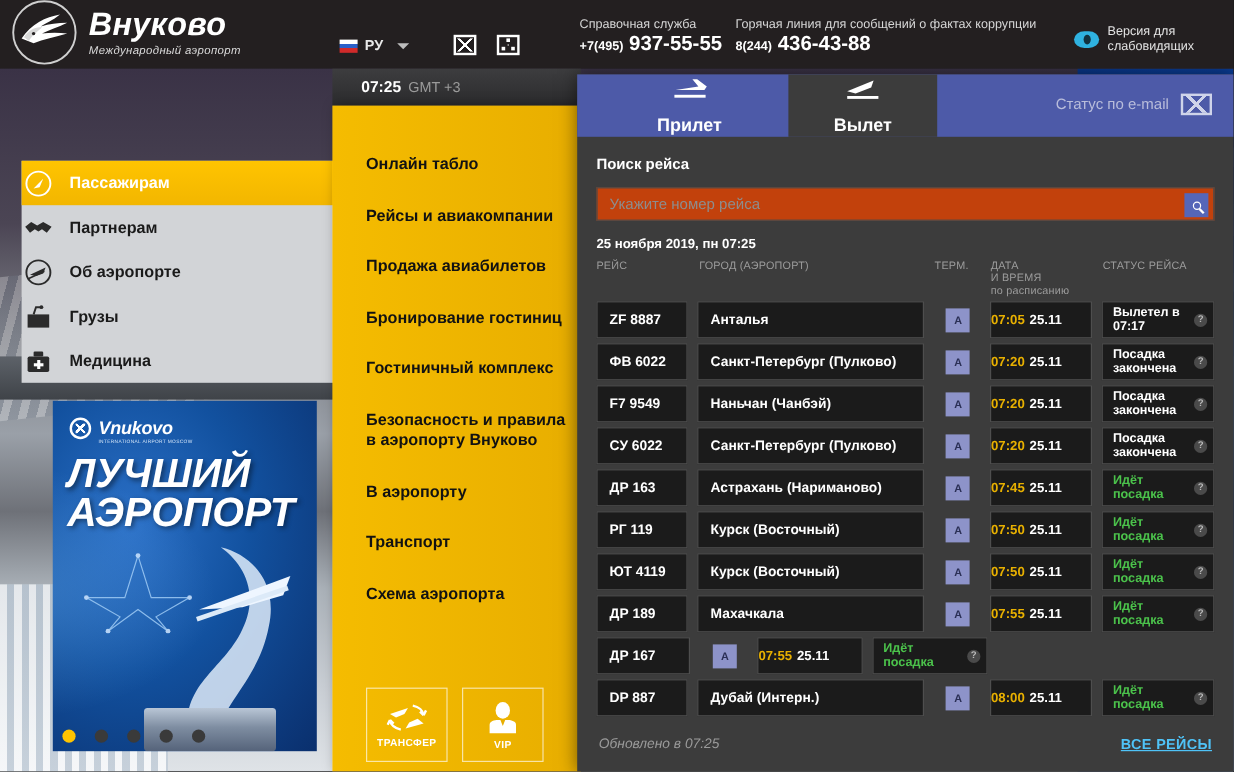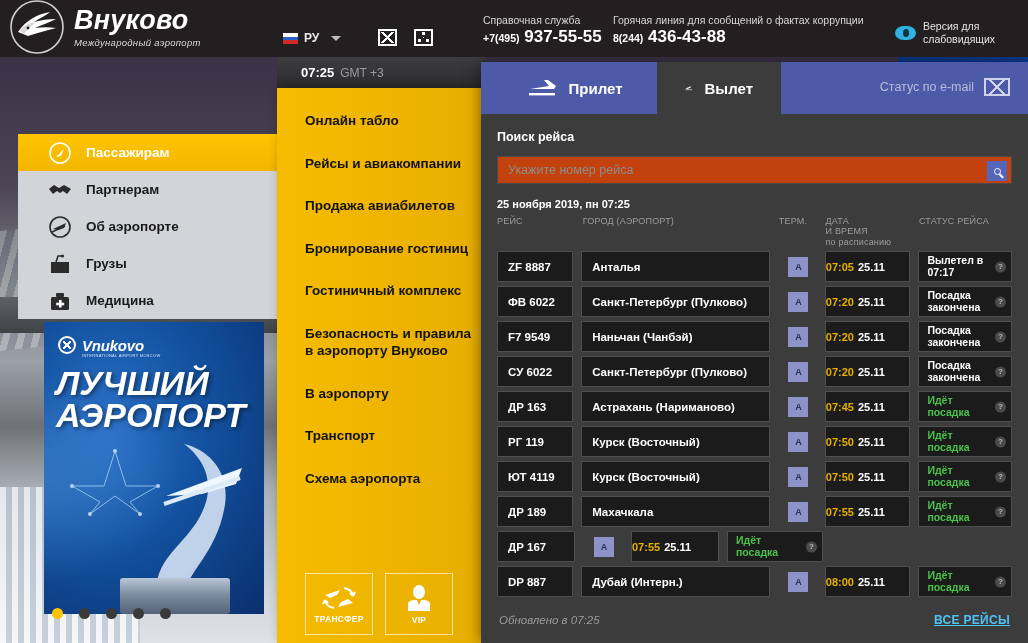--- a/index.html
+++ b/index.html
@@ -82,29 +82,29 @@
     display:flex; align-items:center; padding-left:24px;
   }
   .clockstrip .t { font-size:13px; font-weight:bold; color:#ffffff;}
   .clockstrip .g { font-size:12px; color:#9b9b9b; margin-left:6px;}
 
   
   .leftnav {
     position:absolute; left:18px; top:134px; width:266px; z-index:20;
     background:#d2d4d7;
   }
-  .navitem { display:flex; align-items:center; height:37px; padding-left:28px; cursor:pointer;}
+  .navitem { display:flex; align-items:center; height:37px; padding-left:0; cursor:pointer;}
   .navitem.active { background:linear-gradient(to bottom,#ffc400,#f2b600); }
   .navitem .ico { width:28px; height:26px; margin-right:12px; flex:0 0 28px; display:flex; align-items:center; justify-content:center;}
   .navitem .lbl { font-size:13.5px; font-weight:bold; color:#1a1a1a; }
   .navitem.active .lbl { color:#ffffff; }
 
   
   .banner {
-    position:absolute; left:44px; top:322px; width:220px; height:292px; z-index:20;
+    position:absolute; left:44px; top:334px; width:220px; height:292px; z-index:20;
     background: radial-gradient(ellipse at 30% 35%, #2a6fc6 0%, #12519f 45%, #0a2f6d 100%);
     overflow:hidden;
   }
   .banner .swoosh{position:absolute;left:-40px;top:40px;width:200px;height:240px;
     background:radial-gradient(ellipse at 0% 50%, rgba(120,190,255,.35), transparent 62%);}
   .banner .bhead{position:absolute;left:14px;top:14px;display:flex;align-items:center;gap:6px;}
   .banner .bmark{width:18px;height:18px;border-radius:50%;border:2px solid #fff;position:relative;}
   .banner .bmark::after{content:"";position:absolute;left:3px;top:3px;width:8px;height:8px;
      background:linear-gradient(45deg,transparent 40%,#fff 40% 60%,transparent 60%),
                 linear-gradient(135deg,transparent 40%,#fff 40% 60%,transparent 60%);}
@@ -121,36 +121,36 @@
   .dots{position:absolute;left:52px;top:608px;display:flex;gap:16px;z-index:22;}
   .dots i{width:11px;height:11px;border-radius:50%;background:#3a3a3a;display:block;}
   .dots i.on{background:#ffc400;}
 
   
   .ymenu {
     position:absolute; left:277px; top:88px; width:207px; height:555px;
     background:linear-gradient(to right,#f5bc00,#e8ae00); z-index:25;
     box-shadow:3px 0 10px rgba(0,0,0,.35);
   }
-  .ymenu ul { list-style:none; padding:24px 0 0 28px; }
+  .ymenu ul { list-style:none; padding:40px 0 0 28px; }
   .ymenu li { font-size:13.5px; font-weight:bold; color:#121212; line-height:1.3; margin-bottom:25px; cursor:pointer; max-width:175px;}
   .ybtns{position:absolute;left:28px;bottom:8px;display:flex;gap:12px;}
   .ybtn{width:68px;height:62px;border:1px solid rgba(255,255,255,.65);display:flex;flex-direction:column;
     align-items:center;justify-content:center;gap:3px;cursor:pointer;}
   .ybtn .bl{font-size:8.5px;font-weight:bold;color:#ffffff;letter-spacing:.3px;}
 
   
   .board {
     position:absolute; left:481px; top:62px; width:547px; height:581px;
     background:#3c3c3c; z-index:26; box-shadow:0 0 14px rgba(0,0,0,.5);
   }
   .tabbar { height:52px; background:#4d5aa8; position:relative; }
   .tab {
     position:absolute; top:0; height:52px; display:flex; align-items:center; gap:12px;
-    padding:0 28px; cursor:pointer;
+    padding:0 28px; cursor:pointer;flex-direction:column;
   }
   .tab .tlbl{ font-size:15px; font-weight:bold; color:#ffffff; }
   .tab.arr { left:11px; width:165px; justify-content:center;}
   .tab.dep { left:176px; width:124px; justify-content:center; background:#3c3c3c; }
   .emailstatus{ position:absolute; right:18px; top:16px; display:flex; align-items:center; gap:10px; cursor:pointer;}
   .emailstatus .es{ font-size:12.5px; color:#b9bddb;}
   .envelope{ width:26px;height:18px;border:2px solid #cfd4ea; position:relative;}
   .envelope::after{content:"";position:absolute;left:0;top:0;width:22px;height:14px;
     background:linear-gradient(135deg,transparent 45%,#cfd4ea 45% 55%,transparent 55%),
                linear-gradient(45deg,transparent 45%,#cfd4ea 45% 55%,transparent 55%);}

